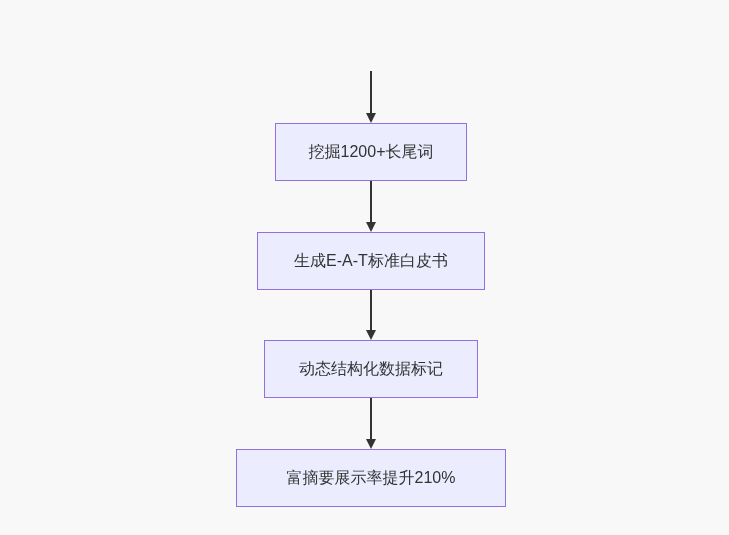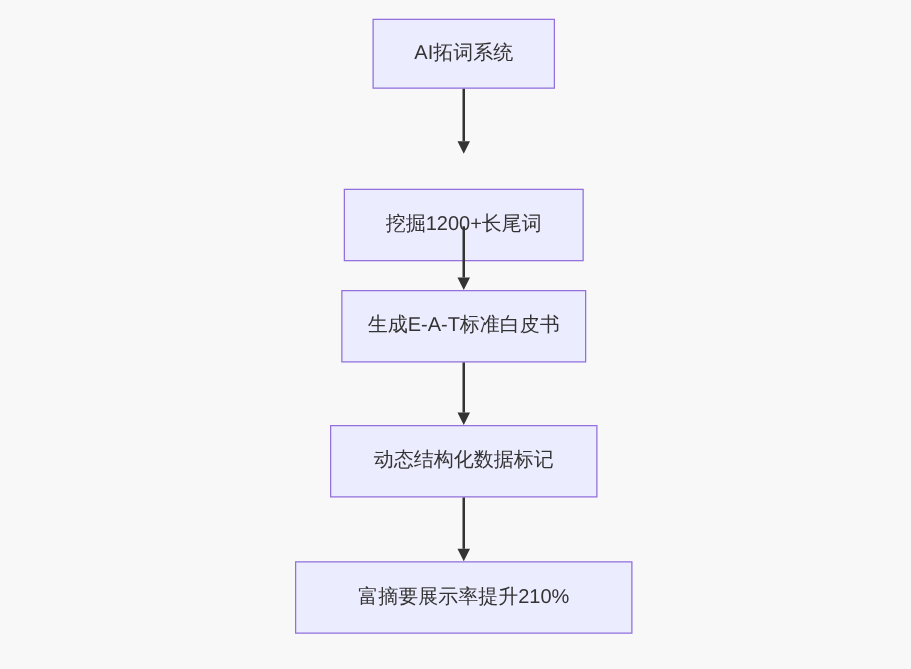--- a/index.html
+++ b/index.html
@@ -28,22 +28,22 @@
     color: #333333;
     font-size: 16px;
     line-height: 1;
     display: flex;
     align-items: center;
     justify-content: center;
     box-sizing: border-box;
     white-space: nowrap;
   }
   .n1 { top: 15px;  width: 146px; height: 56px; }
-  .n2 { top: 123px; width: 192px; height: 58px; margin-top: 28px; }
-  .n3 { top: 232px; width: 196px; height: 58px; }
+  .n2 { top: 123px; width: 192px; height: 58px; }
+  .n3 { top: 232px; width: 228px; height: 58px; }
   .n4 { top: 340px; width: 214px; height: 58px; }
   .n5 { top: 449px; width: 270px; height: 58px; }
 
   .flow-arrow {
     position: absolute;
     left: 371px;
     transform: translateX(-50%);
     display: flex;
     flex-direction: column;
     align-items: center;
@@ -63,23 +63,20 @@
     border-left: 5px solid transparent;
     border-right: 5px solid transparent;
     border-top: 10px solid #333333;
   }
 </style>
 </head>
 <body>
 
 <div class="canvas">
 
-  <div class="flow-node n1">
-    <span>AI拓词系统</span>
-  </div>
 
   <div class="flow-arrow a1">
     <div class="arrow-line"></div>
     <div class="arrow-head"></div>
   </div>
 
   <div class="flow-node n2">
     <span>挖掘1200+长尾词</span>
   </div>
 

